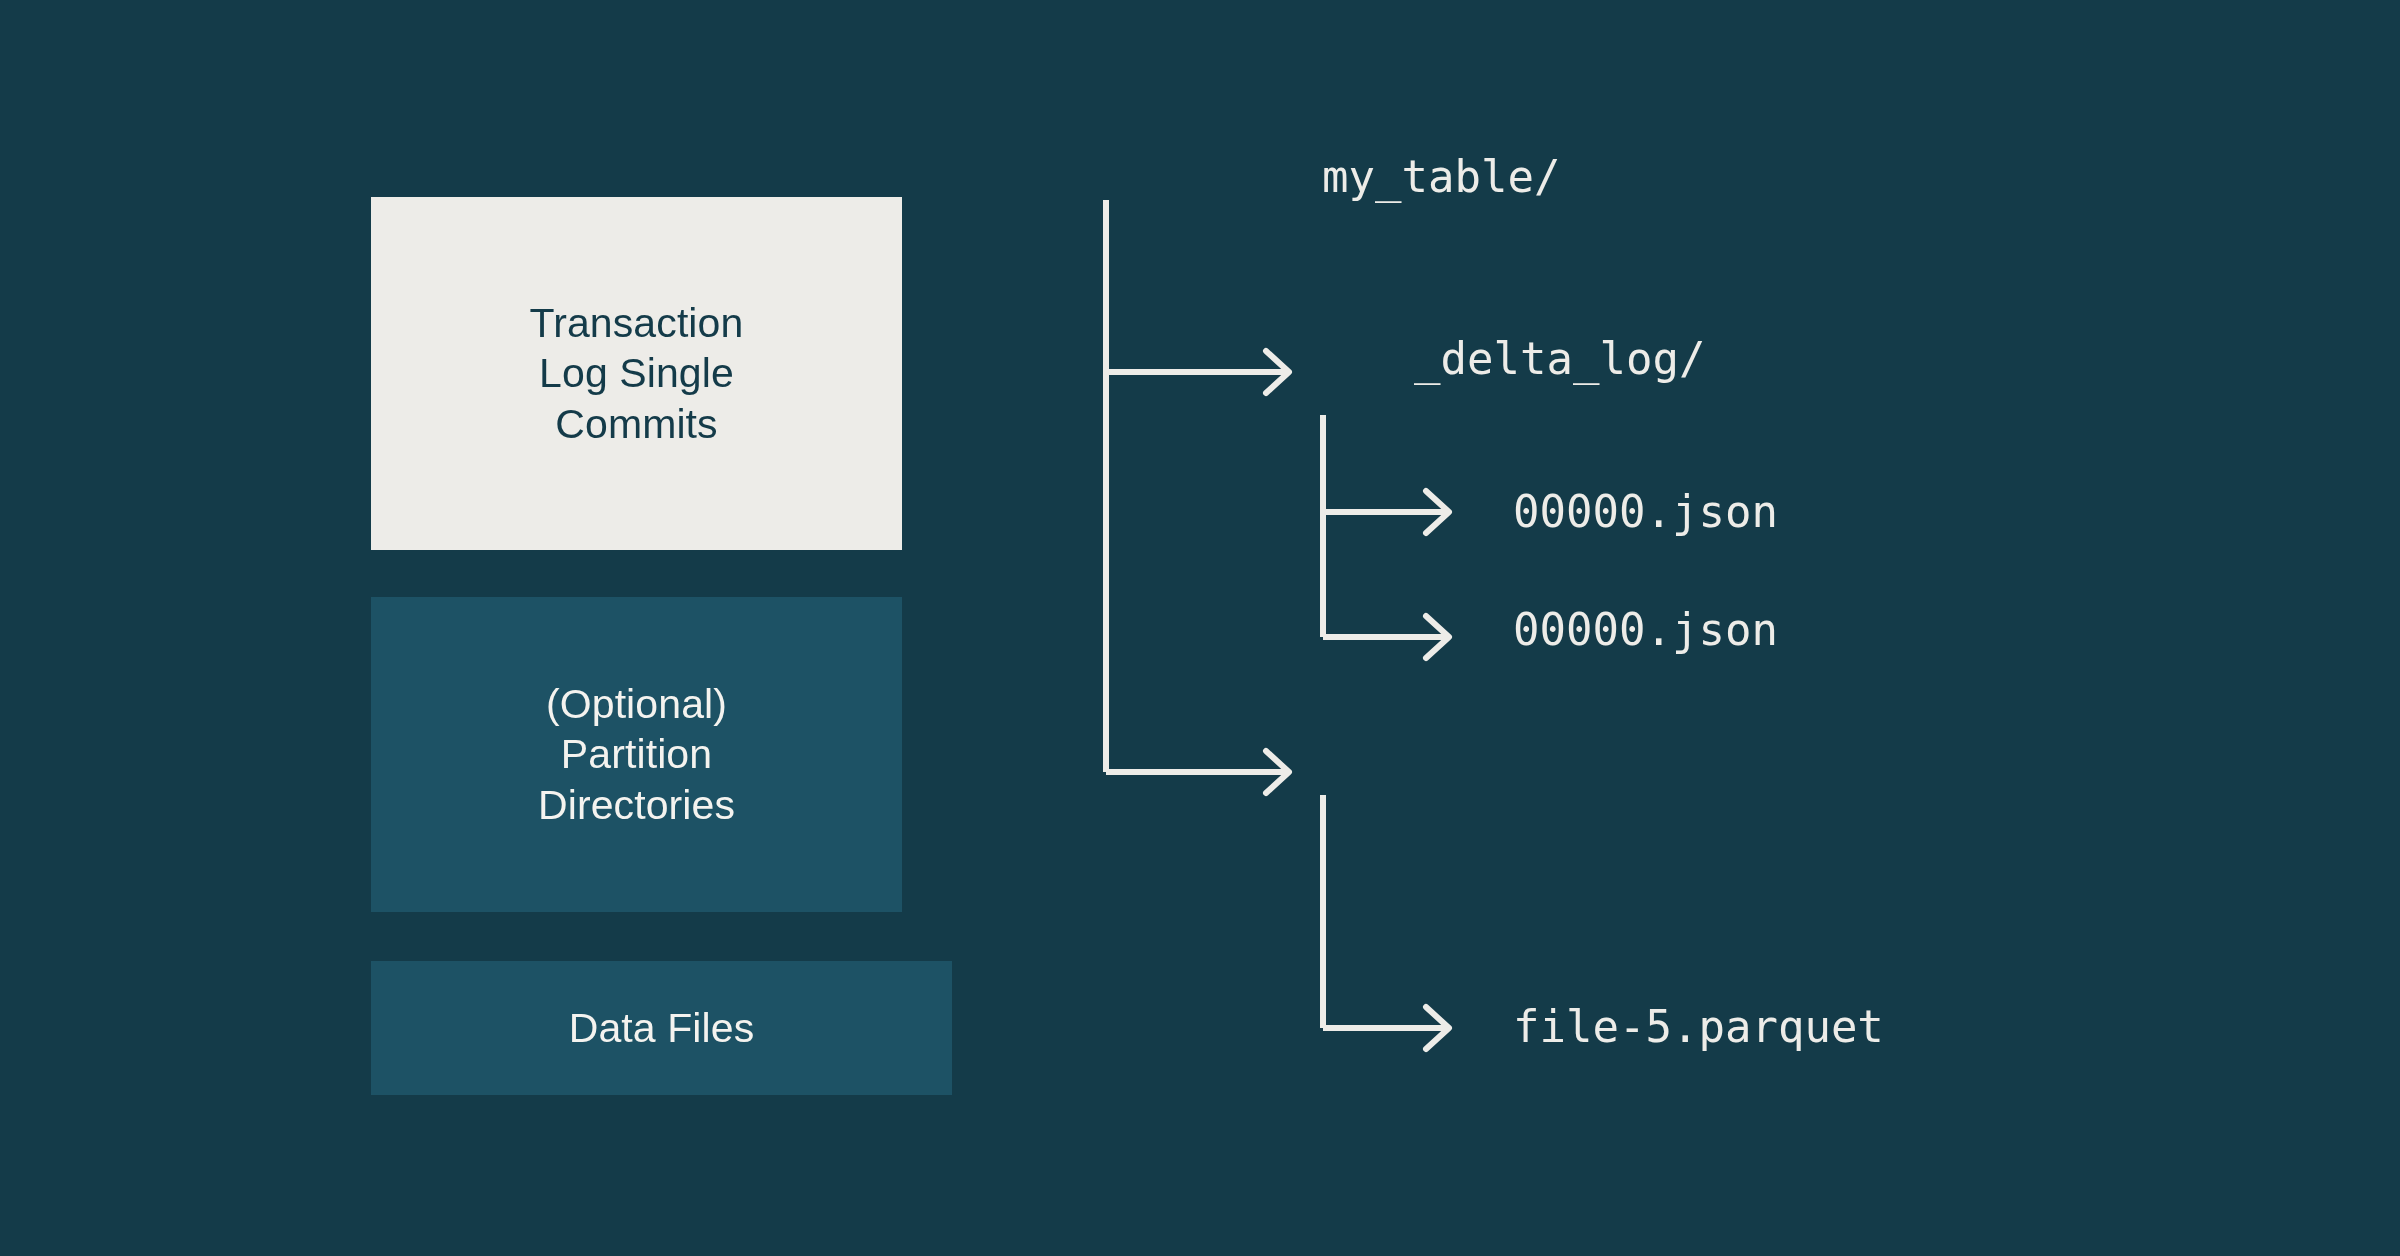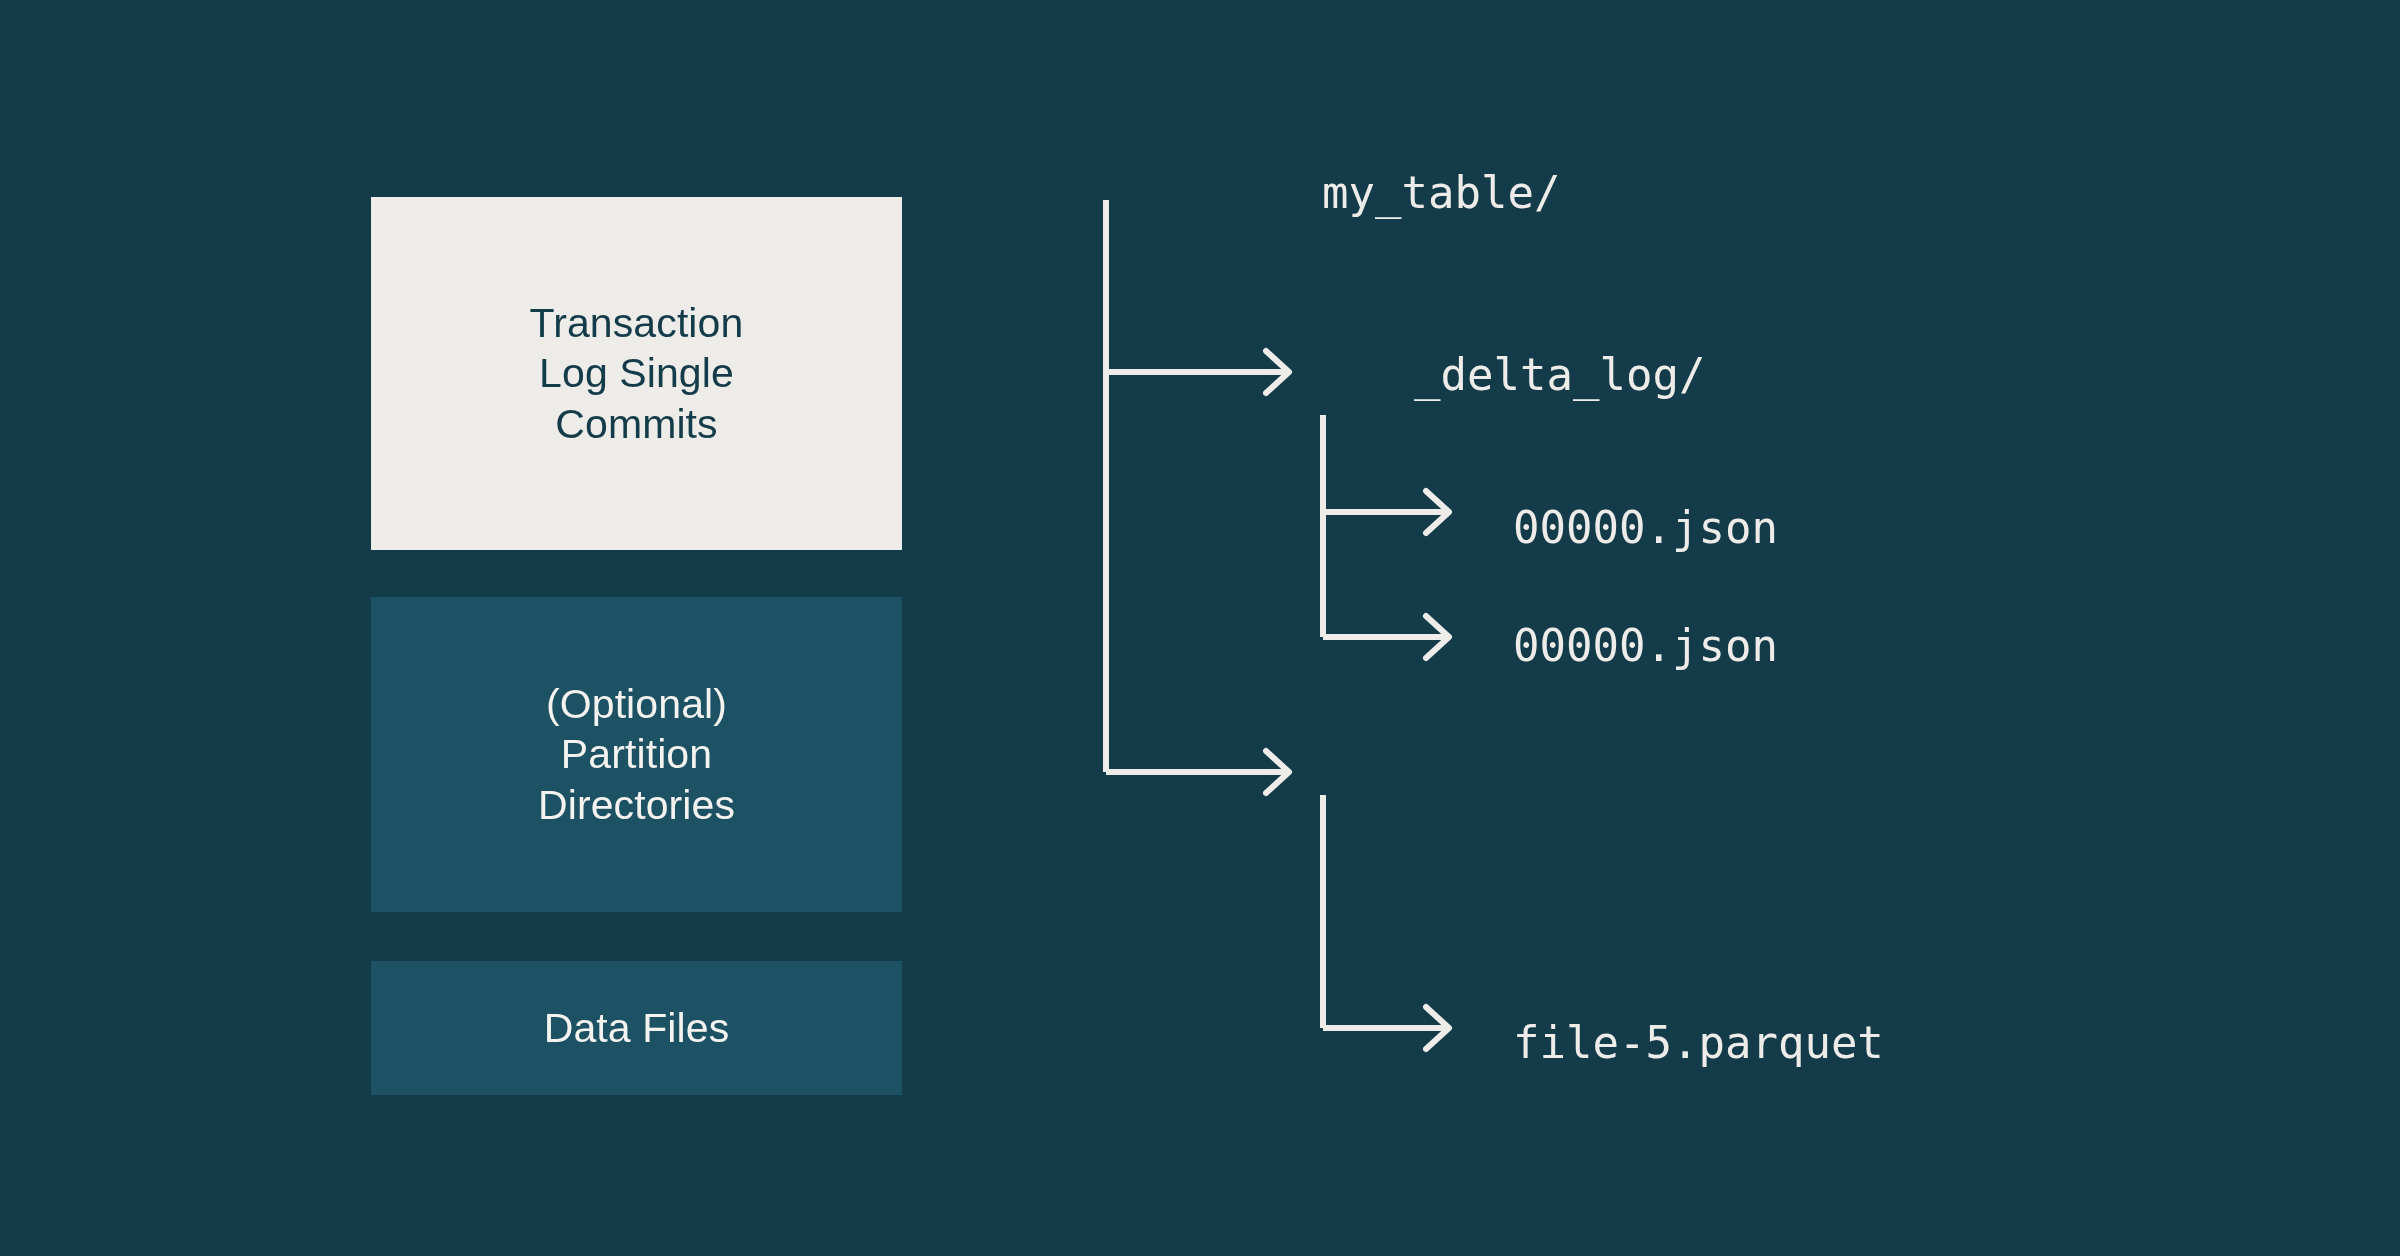--- a/index.html
+++ b/index.html
@@ -53,21 +53,21 @@
     background: #1D5265;
   }
   #box-partition-directories .box-label {
     color: #F4F3EF;
     font-size: 41px;
   }
 
   #box-data-files {
     left: 371px;
     top: 961px;
-    width: 531px;
+    width: 581px;
     height: 134px;
     background: #1D5265;
   }
   #box-data-files .box-label {
     color: #F4F3EF;
     font-size: 41px;
   }
 
   
   #tree-svg {
@@ -94,21 +94,20 @@
 
   
   .tree-label {
     position: absolute;
     color: #EDECE8;
     font-family: "DejaVu Sans Mono", "Liberation Mono", monospace;
     font-size: 44px;
     letter-spacing: 0px;
     white-space: pre;
     line-height: 1;
-    margin-top: 16px;
   }
   #label-my-table      { left: 1322px; top: 155px; }
   #label-delta-log     { left: 1414px; top: 337px; }
   #label-json-0        { left: 1513px; top: 490px; }
   #label-json-1        { left: 1513px; top: 608px; }
   #label-date-part     { left: 1414px; top: 752px; }
   #label-file-parquet  { left: 1513px; top: 1005px; }
 </style>
 </head>
 <body>

